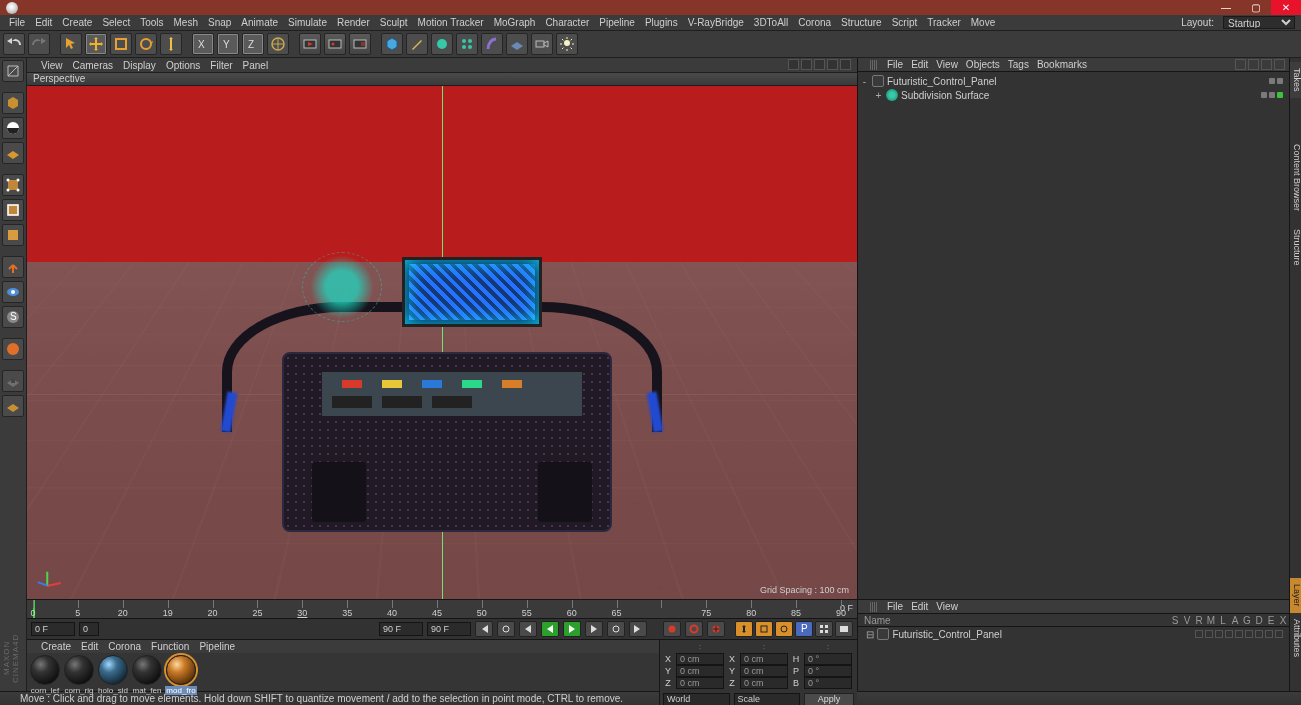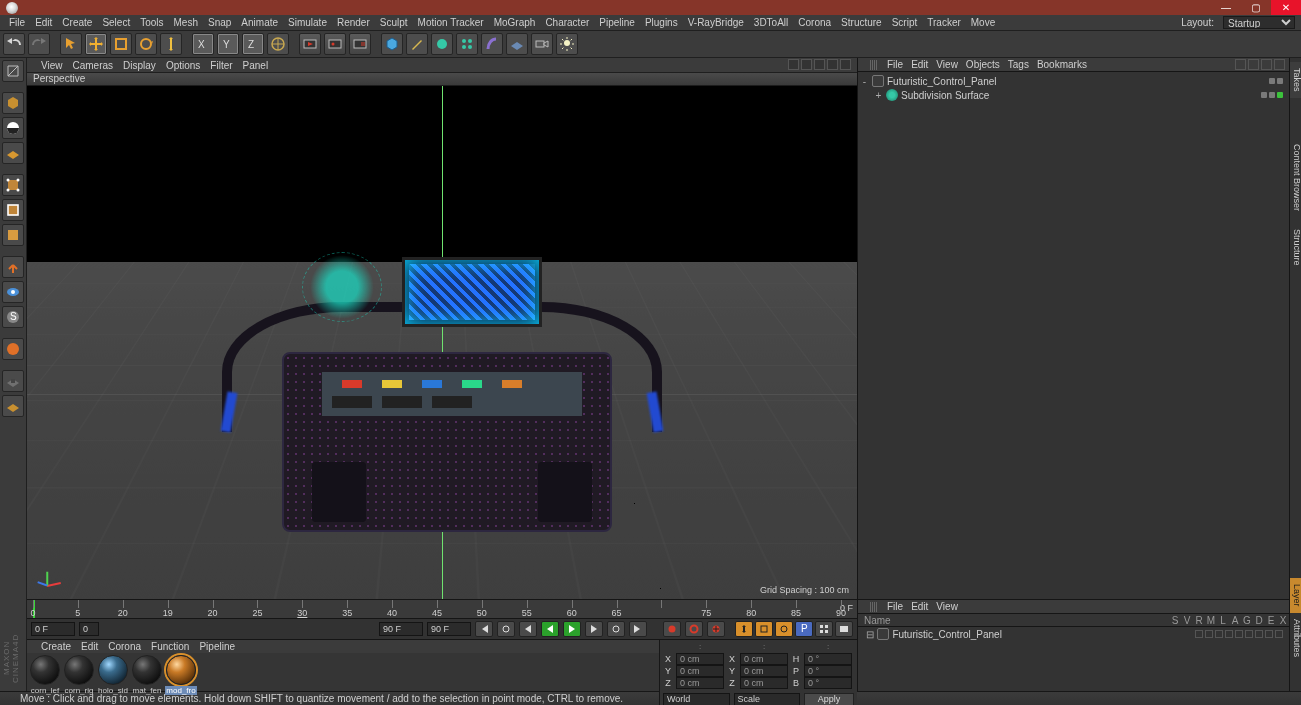--- a/index.html
+++ b/index.html
@@ -37,21 +37,21 @@
     
     .centercol { display: grid; grid-template-rows: 1fr 40px 52px; background: #2a2a2a; }
 
     
     .viewwrap { display: flex; flex-direction: column; }
     .viewmenu { height: 15px; background: #3b3b3b; color: #cfcfcf; display: flex; align-items: center; padding-left: 14px; gap: 10px; border-bottom: 1px solid #1f1f1f; position: relative; }
     .viewmenu span { cursor: pointer; }
     .viewmenu .vmicons { position: absolute; right: 6px; top: 1px; display: flex; gap: 2px; }
     .viewmenu .vmicons div { width: 11px; height: 11px; border:1px solid #555; background:#333; }
     .viewlabel { height: 13px; background: linear-gradient(#4a4a4a,#3a3a3a); color: #cfcfcf; padding-left: 6px; line-height: 12px; border-bottom:1px solid #1c1c1c; }
-    .viewport { flex: 1; position: relative; background: #000000; overflow: hidden; }
+    .viewport { flex: 1; position: relative; background: #b91c1c; overflow: hidden; }
     .viewport .grid { position: absolute; inset: 0; background:
         linear-gradient(to right, rgba(255,255,255,.04) 1px, transparent 1px) 0 0 / 43px 43px,
         linear-gradient(to bottom, rgba(255,255,255,.04) 1px, transparent 1px) 0 0 / 43px 43px,
         linear-gradient(180deg,#6b6b6b 0%, #5a5a5a 70%, #555 100%);
         transform: perspective(900px) rotateX(60deg) translateY(170px) scale(1.7);
         transform-origin: 50% 60%; opacity:.7;
     }
     .viewport .axis-v { position: absolute; left: 50%; top: 0; bottom: 0; width: 1px; background: #6fe26f; }
     .viewport .axis-h { position: absolute; top: 60%; left: 0; right: 0; height: 1px; background: rgba(255,255,255,.07); }
     .gridInfo { position:absolute; right:8px; bottom:4px; color:#d0d0d0; font-size:9px; }

